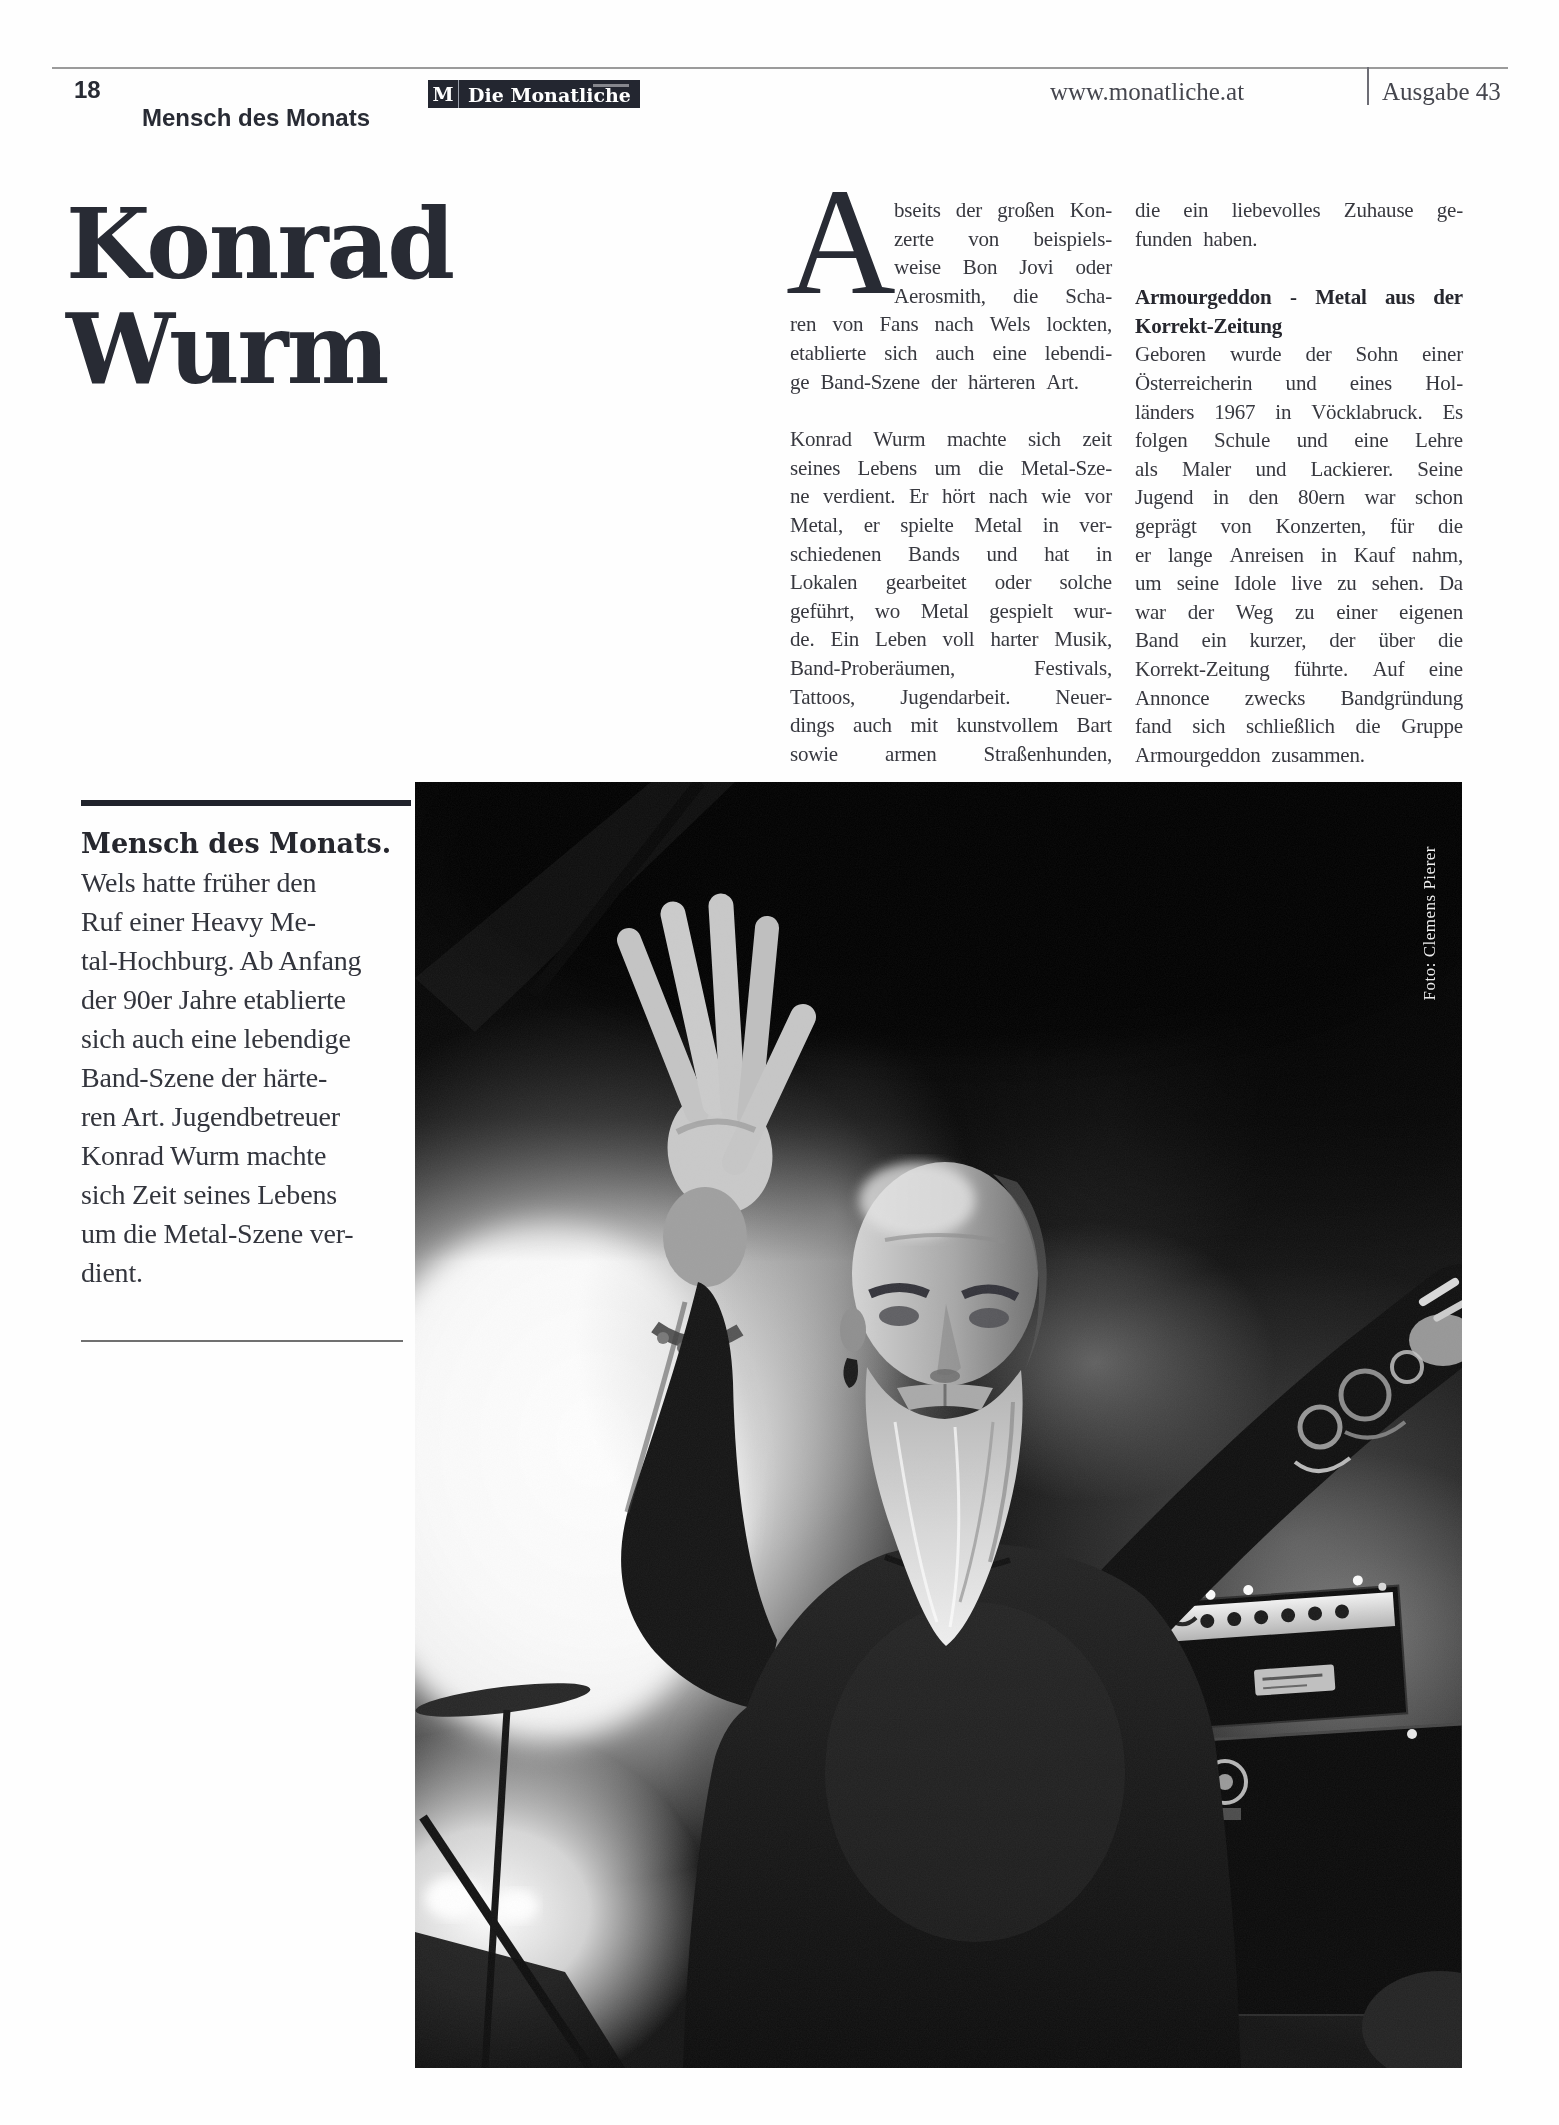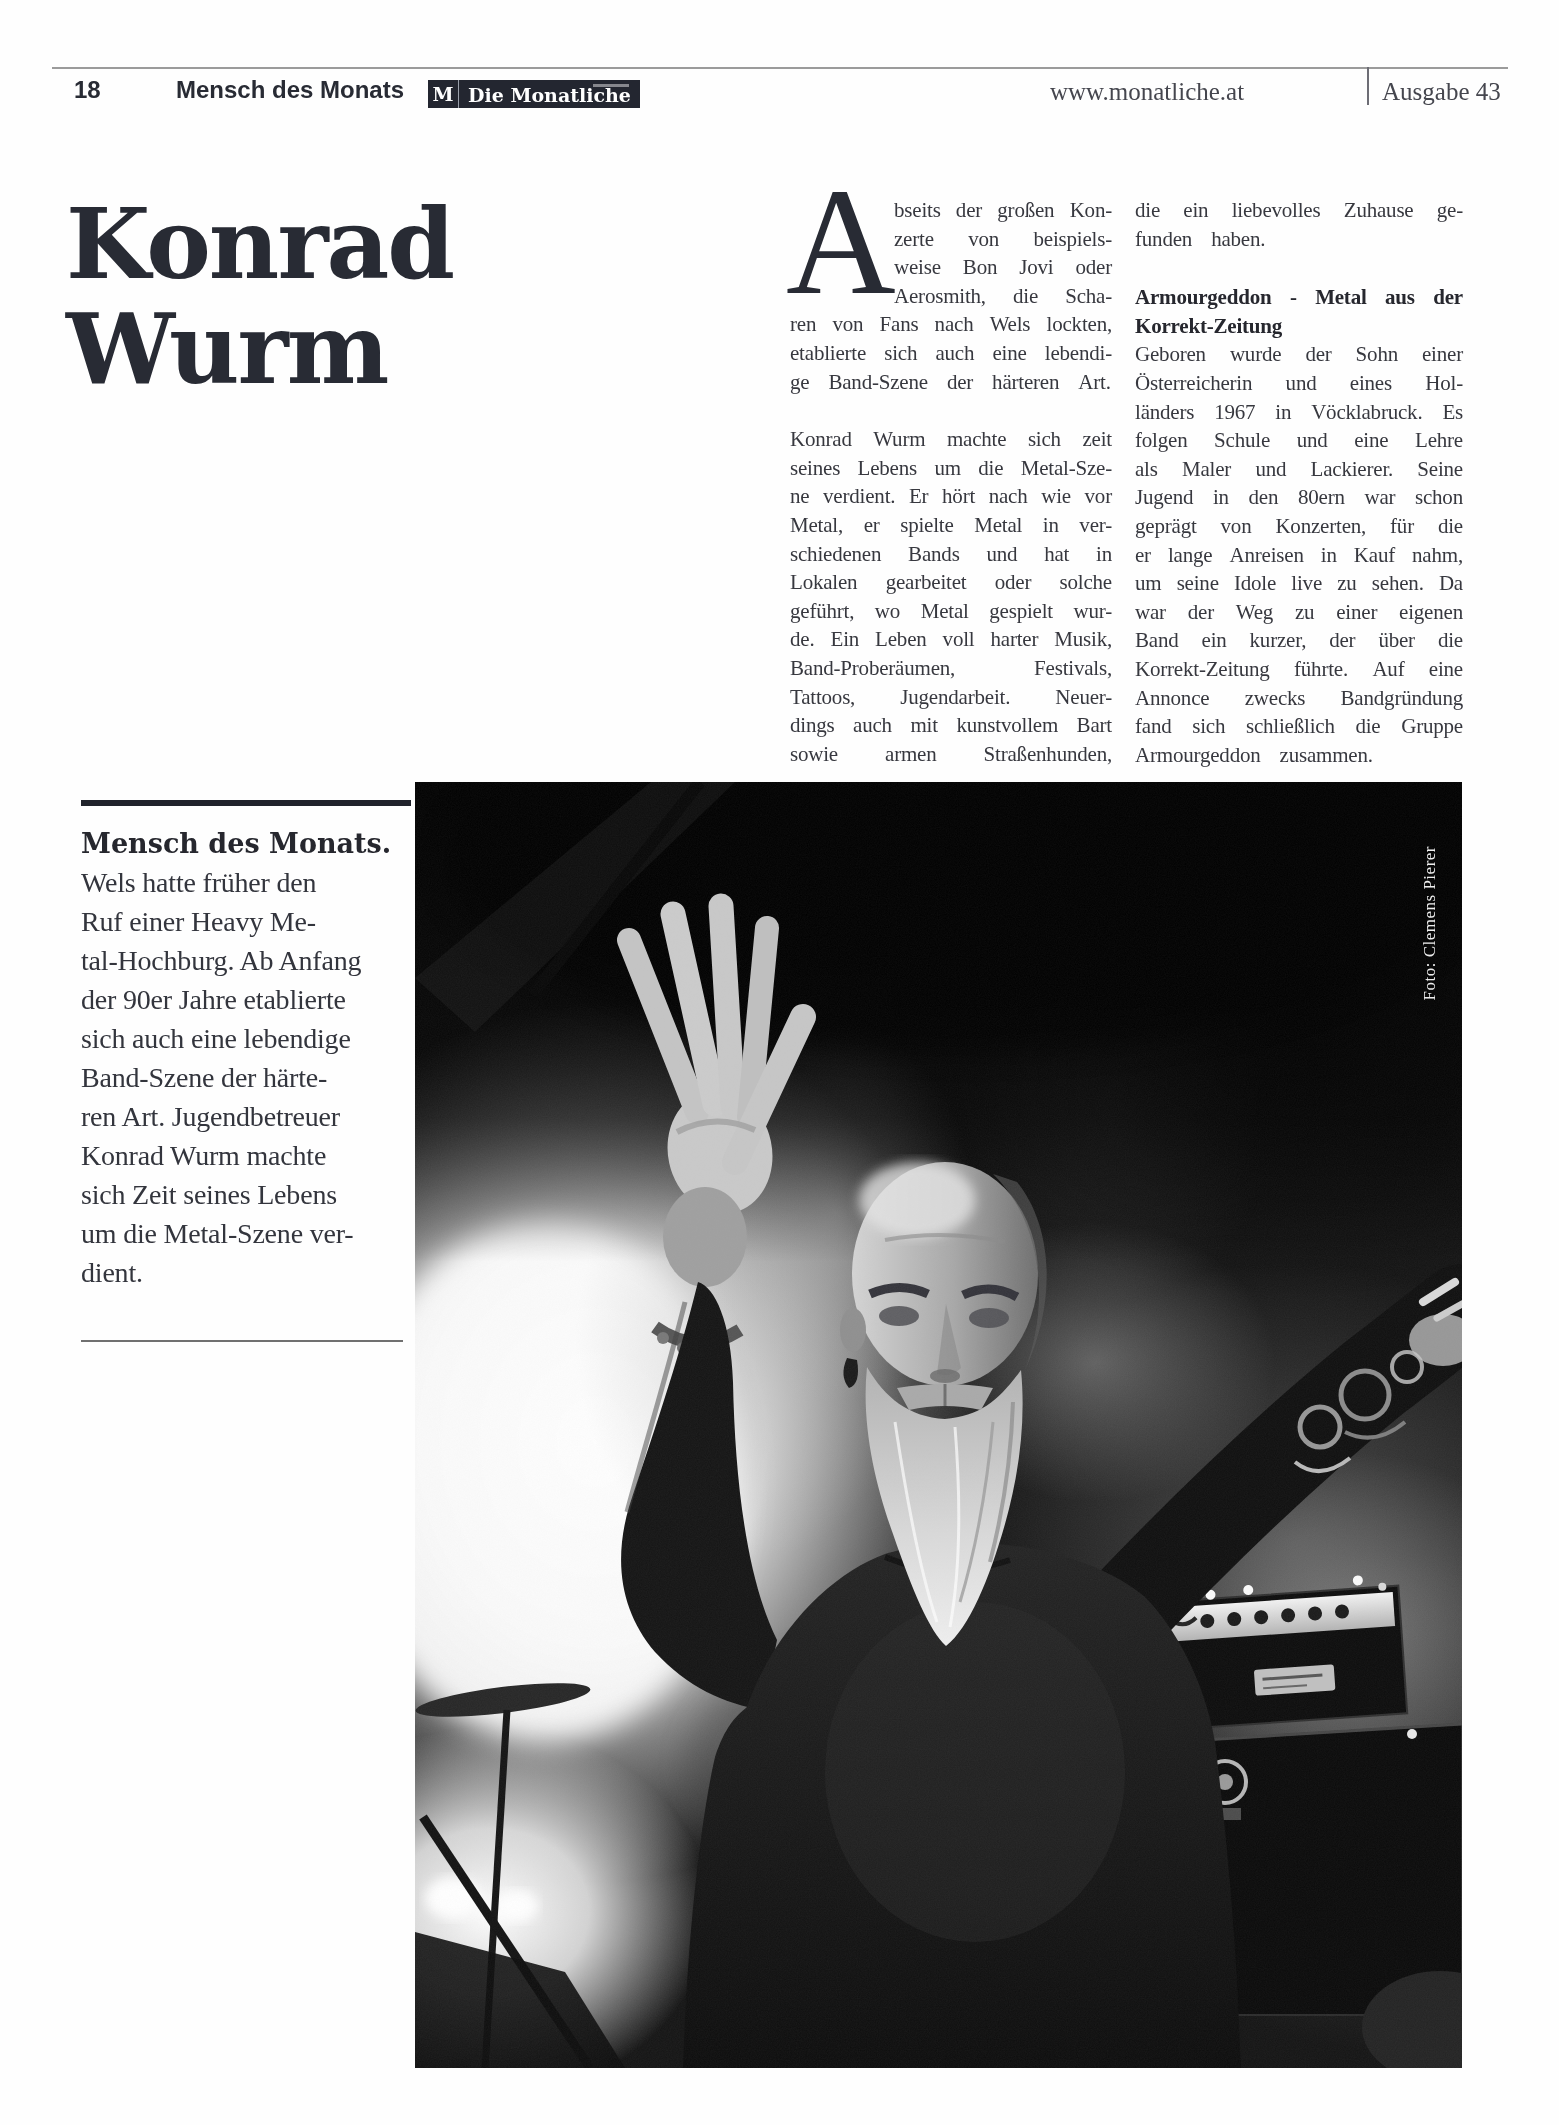--- a/index.html
+++ b/index.html
@@ -4,39 +4,39 @@
 <style>
   html,body{margin:0;padding:0;background:#e8e8e8;}
   #page{position:relative;width:1559px;height:2125px;background:#fefefe;overflow:hidden;
         font-family:"Liberation Serif",serif;color:#37383f;}
   .abs{position:absolute;}
 
   
   .rule-top{left:52px;top:67px;width:1456px;height:2px;background:#9b9b9b;}
   .hdr-text{top:76px;font-family:Liberation Sans, sans-serif;font-weight:700;font-size:24px;color:#282b34;}
   .page-num{left:74px;}
-  .section-title{left:176px;}
+  .section-title{left:142px;margin-top:28px;}
   .logo{left:428px;top:80px;height:28px;display:flex;align-items:stretch;background:#232630;color:#ffffff;}
   .logo-m{width:30px;text-align:center;line-height:28px;font-family:"DejaVu Serif",serif;font-weight:700;font-size:19px;border-right:1px solid #9aa0ab;}
   .logo-name{position:relative;padding:0 9px;line-height:30px;font-family:"DejaVu Serif",serif;font-weight:700;font-size:19px;}
   .logo-tagline{position:absolute;top:4px;right:11px;width:36px;height:3px;background:rgba(255,255,255,.45);}
   .website{left:1050px;top:78px;width:307px;text-align:left;font-size:25px;color:#45464e;}
   .header-divider{left:1367px;top:67px;width:2px;height:38px;background:#6d6d75;}
   .issue{left:1382px;top:78px;font-size:25px;color:#45464e;}
 
   
   .headline{left:66px;top:192px;font-family:"DejaVu Serif",serif;font-weight:700;
             font-size:97px;line-height:105px;letter-spacing:-2px;color:#282b34;}
 
   
   .col{font-size:21px;letter-spacing:-0.2px;color:#37383f;}
   .col1{left:790px;top:196px;width:322px;}
   .col2{left:1135px;top:196px;width:328px;}
   .jline{display:flex;justify-content:space-between;height:28.6px;line-height:28.6px;white-space:nowrap;}
-  .jline.last{justify-content:flex-start;gap:19px;}
+  .jline.last{justify-content:flex-start;gap:11px;}
   .intro{position:relative;}
   .dropcap{position:absolute;left:-4px;top:-30px;font-size:152px;line-height:1;color:#282b34;}
   .intro-a{margin-left:104px;width:218px;}
   .para{margin-top:29px;}
   .para2c{margin-top:0;}
   .subhead{margin-top:30px;font-weight:700;color:#26272e;}
 
   
   .sidebar{left:81px;top:800px;width:332px;}
   .sidebar-rule-top{width:330px;height:6px;background:#20232b;}

